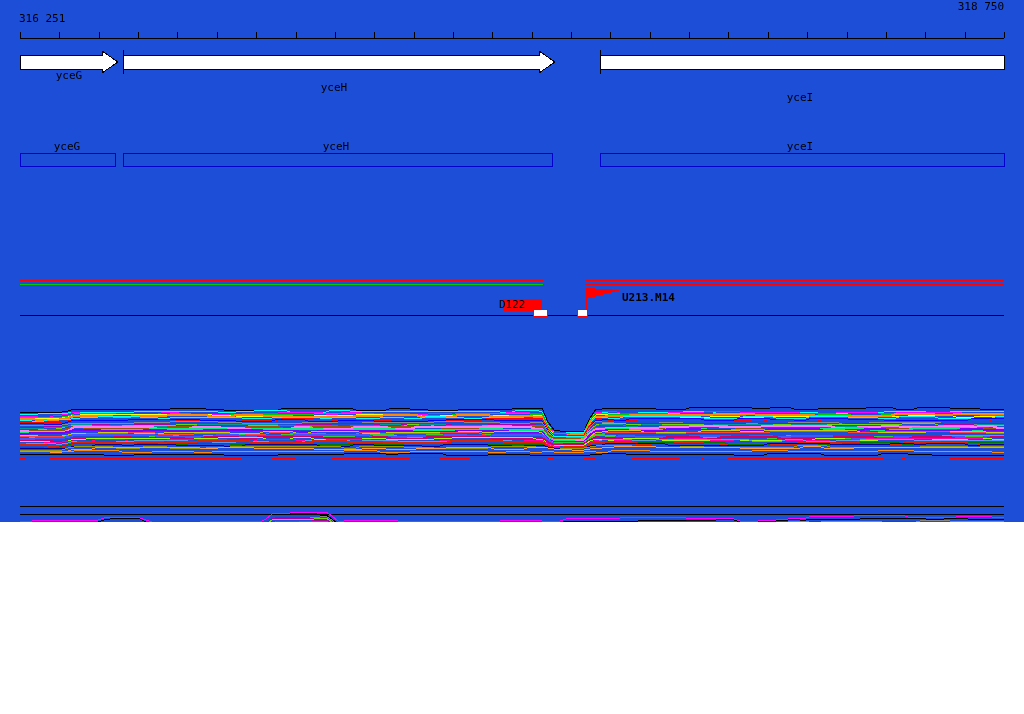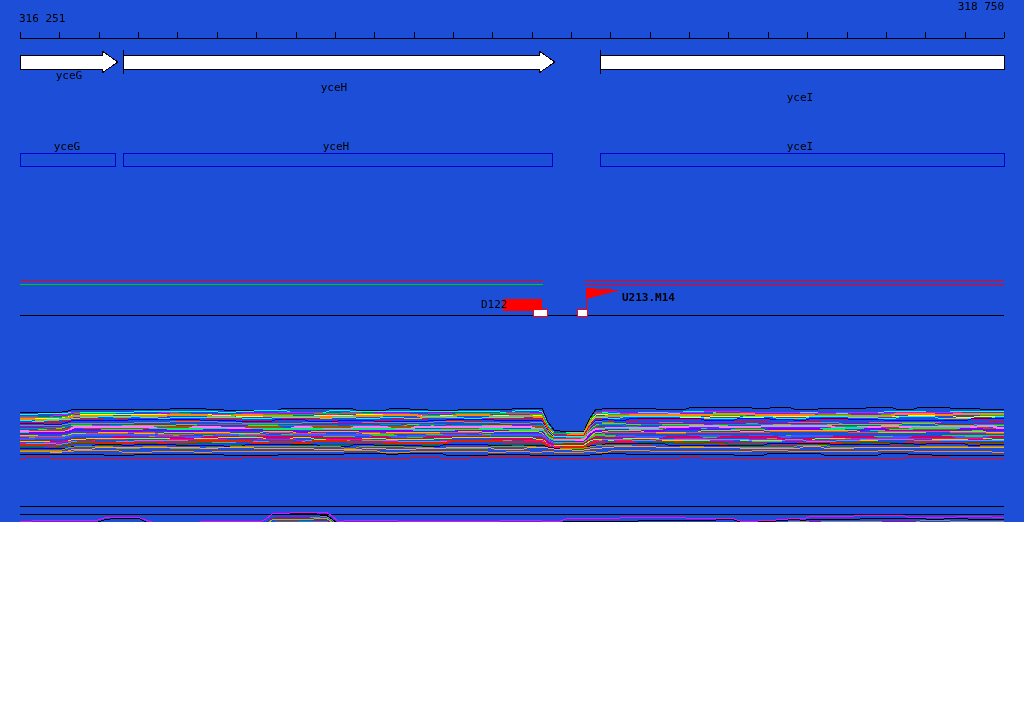--- a/index.html
+++ b/index.html
@@ -151,15 +151,15 @@
         <polyline points="20,691 26,691 32,691 38,691 44,692 50,692 56,692 62,692 68,691 74,691 80,691 86,691 92,689 98,688 104,688 110,688 116,688 122,690 128,691 134,691 140,692 146,692 152,692 158,692 164,692 170,692 176,692 182,692 188,692 194,692 200,692 206,692 212,692 218,692 224,692 230,692 236,691 242,691 248,691 254,690 260,686 266,683 272,683 278,683 284,683 290,683 296,683 302,686 308,691 314,692 320,692 326,692 332,692 338,692 344,692 350,690 356,690 362,690 368,690 374,690 380,690 386,690 392,690 398,690 404,690 410,690 416,690 422,690 428,690 434,690 440,690 446,690 452,690 458,690 464,690 470,691 476,690 482,689 488,689 494,689 500,689 506,689 512,689 518,689 524,689 530,689 536,691 542,692 548,692 554,692 560,692 566,692 572,692 578,692 584,692 590,692 596,692 602,692 608,692 614,691 620,691 626,691 632,691 638,691 644,691 650,692 656,692 662,692 668,692 674,692 680,692 686,691 692,691 698,691 704,691 710,691 716,691 722,691 728,691 734,691 740,691 746,691 752,691 758,691 764,691 770,691 776,689 782,686 788,686 794,686 800,686 806,685 812,685 818,685 824,685 830,685 836,685 842,686 848,686 854,686 860,685 866,685 872,685 878,685 884,685 890,685 896,686 902,686 908,689 914,692 920,692 926,692 932,692 938,691 944,691 950,691 956,691 962,691 968,690 974,690 980,690 986,690 992,691 998,691 1004,691" fill="none" stroke="#ff0000" stroke-width="2"></polyline>
         <polyline points="20,694 26,694 32,694 38,694 44,695 50,695 56,695 62,695 68,695 74,693 80,693 86,693 92,692 98,691 104,691 110,691 116,691 122,694 128,695 134,695 140,695 146,695 152,695 158,694 164,694 170,694 176,694 182,694 188,694 194,693 200,693 206,693 212,693 218,693 224,693 230,694 236,694 242,694 248,694 254,693 260,689 266,686 272,686 278,686 284,686 290,686 296,686 302,689 308,693 314,693 320,693 326,693 332,693 338,693 344,694 350,694 356,694 362,694 368,694 374,694 380,694 386,694 392,694 398,694 404,694 410,694 416,694 422,694 428,694 434,694 440,694 446,694 452,694 458,694 464,693 470,693 476,692 482,691 488,691 494,691 500,693 506,693 512,693 518,693 524,693 530,693 536,694 542,695 548,695 554,695 560,695 566,695 572,695 578,695 584,695 590,695 596,695 602,695 608,693 614,693 620,693 626,693 632,693 638,694 644,694 650,694 656,694 662,695 668,695 674,695 680,695 686,695 692,694 698,694 704,694 710,694 716,693 722,693 728,693 734,693 740,693 746,693 752,695 758,695 764,695 770,694 776,691 782,688 788,688 794,688 800,689 806,689 812,689 818,689 824,689 830,689 836,688 842,688 848,688 854,688 860,688 866,688 872,688 878,687 884,687 890,687 896,687 902,688 908,691 914,694 920,694 926,694 932,694 938,695 944,695 950,695 956,695 962,695 968,695 974,695 980,694 986,694 992,694 998,694 1004,694" fill="none" stroke="#ff0000" stroke-width="2"></polyline>
       </g>
     </svg>
 <span class="mono centered" style="left: 69px; top: 70px;">yceG</span>
     <span class="mono centered" style="left: 334px; top: 82px;">yceH</span>
     <span class="mono centered" style="left: 800px; top: 92px;">yceI</span>
     <span class="mono centered" style="left: 67px; top: 141px;">yceG</span>
     <span class="mono centered" style="left: 336px; top: 141px;">yceH</span>
     <span class="mono centered" style="left: 800px; top: 141px;">yceI</span>
-    <span class="mono" style="left: 481px; top: 299px; text-align: right;">D122</span>
+    <span class="mono" style="left: 499px; top: 299px; text-align: right;">D122</span>
     <span class="mono" style="left: 622px; top: 292px; font-weight: bold;">U213.M14</span>
   </div>
 
 </body></html>

